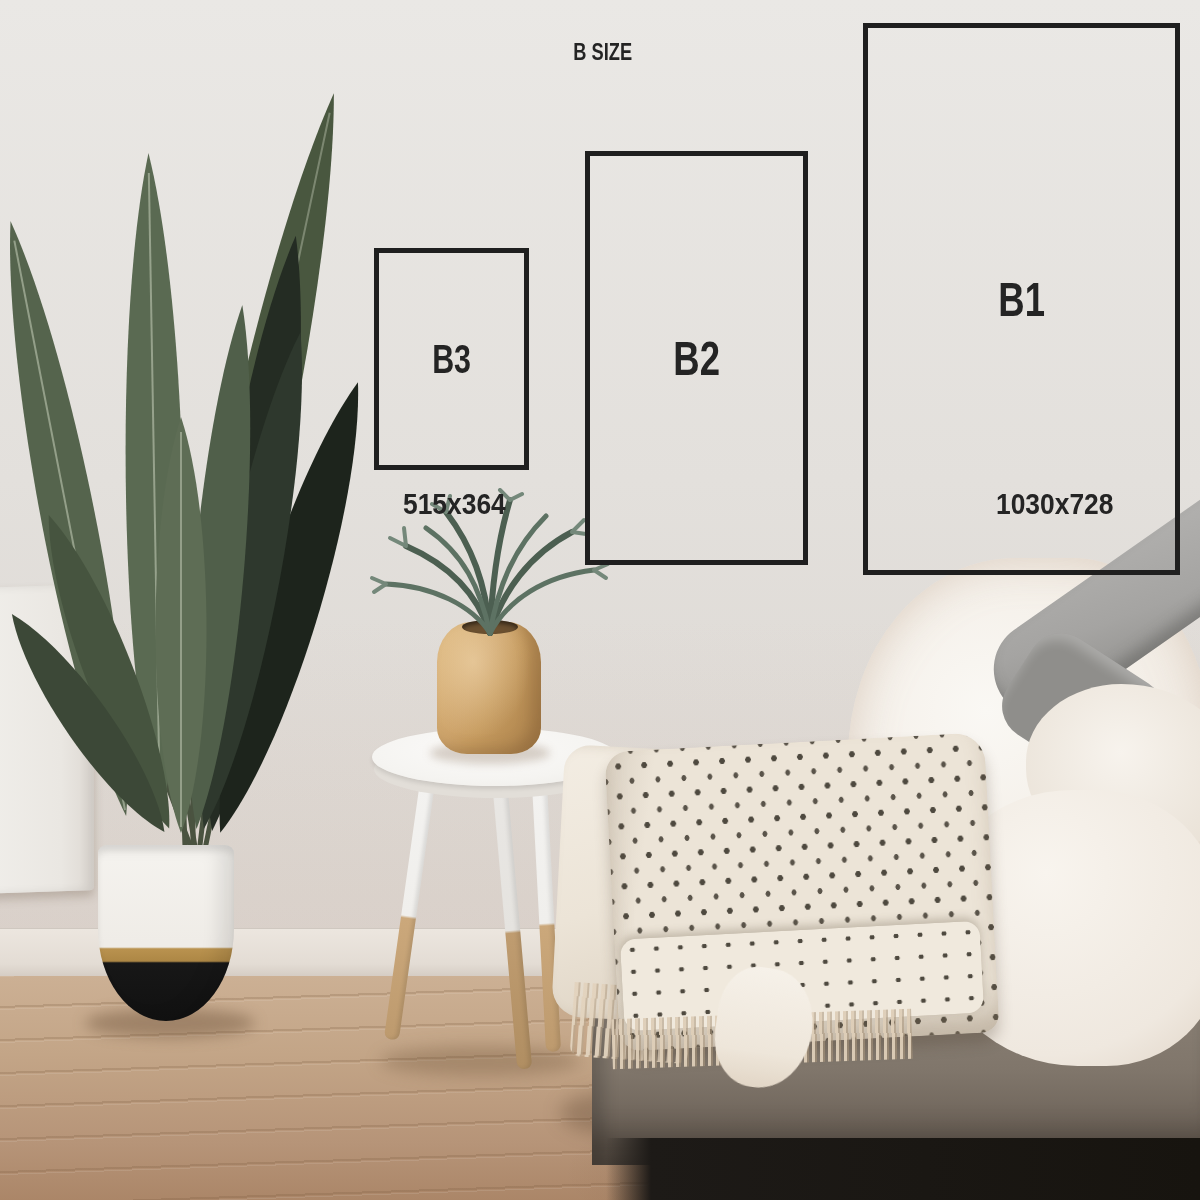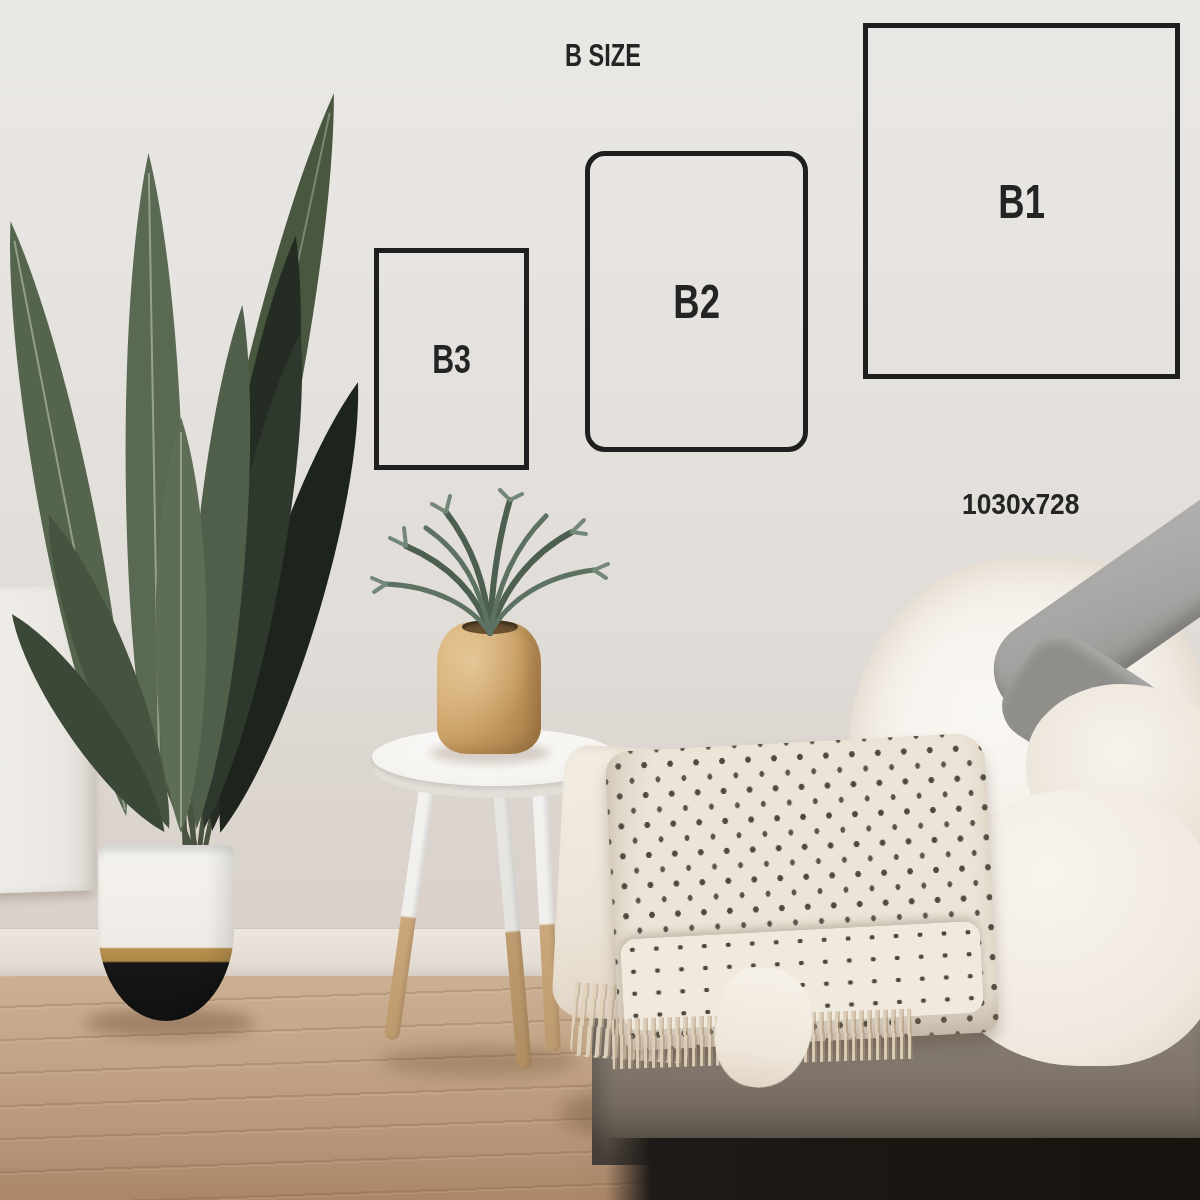--- a/index.html
+++ b/index.html
@@ -112,34 +112,34 @@
   #fur-tongue{left:716px;top:968px;width:96px;height:120px;
     border-radius:45% 55% 60% 50%;transform:rotate(8deg);
     background:linear-gradient(180deg,#f6f1e9 0%,#eee6da 70%,#e2d6c6 100%);
     filter:blur(.5px);}
   #sofa-left-shadow{left:560px;top:1090px;width:130px;height:46px;border-radius:50%;
     background:rgba(70,48,30,.28);filter:blur(9px);}
   
   .frame{position:absolute;box-sizing:border-box;border:5px solid #1f1f1f;
     display:flex;align-items:center;justify-content:center;z-index:60;}
   #frame-b3{left:374px;top:248px;width:155px;height:222px;}
-  #frame-b2{left:585px;top:151px;width:223px;height:301px;border-radius:20px;}
-  #frame-b1{left:863px;top:23px;width:317px;height:356px;text-align:right;}
+  #frame-b2{left:585px;top:151px;width:223px;height:414px;}
+  #frame-b1{left:863px;top:23px;width:317px;height:552px;text-align:right;}
   .frame-label{font-weight:700;color:#242424;letter-spacing:0;}
   #frame-b3 .frame-label{font-size:40px;}
   #frame-b2 .frame-label,#frame-b1 .frame-label{font-size:48px;}
   .cond{display:inline-block;transform:scaleX(.76);transform-origin:center;white-space:nowrap;}
   .cond-wide{display:inline-block;transform:scaleX(.88);transform-origin:center;white-space:nowrap;}
   #diagram-title{left:503px;top:38px;width:200px;text-align:center;z-index:60;
-    font-size:31px;font-weight:700;color:#242424;}
+    font-size:24px;font-weight:700;color:#242424;}
   .dim-label{position:absolute;width:200px;text-align:center;z-index:60;
     font-size:30px;font-weight:700;color:#242424;}
   #dim-b3{left:354px;top:487px;}
   #dim-b2{left:596px;top:487px;}
-  #dim-b1{left:921px;top:487px;}
+  #dim-b1{left:921px;top:487px;text-align:right;}
 </style>
 </head>
 <body>
 
 <div id="stage">
 
   <div class="abs" id="wall-tint"></div>
   <div class="abs" id="baseboard"></div>
   <div class="abs" id="floor"></div>
   <div class="abs" id="floor-shade-right"></div>
@@ -254,17 +254,20 @@
     <span class="frame-label">
       <span class="cond">B2</span>
     </span>
   </div>
   <div class="frame" id="frame-b1">
     <span class="frame-label">
       <span class="cond">B1</span>
     </span>
   </div>
 
+  <div class="dim-label" id="dim-b3">
+    <span class="cond-wide">515x364</span>
+  </div>
   <div class="dim-label" id="dim-b1">
     <span class="cond-wide">1030x728</span>
   </div>
 
 </div>
 
 </body></html>

